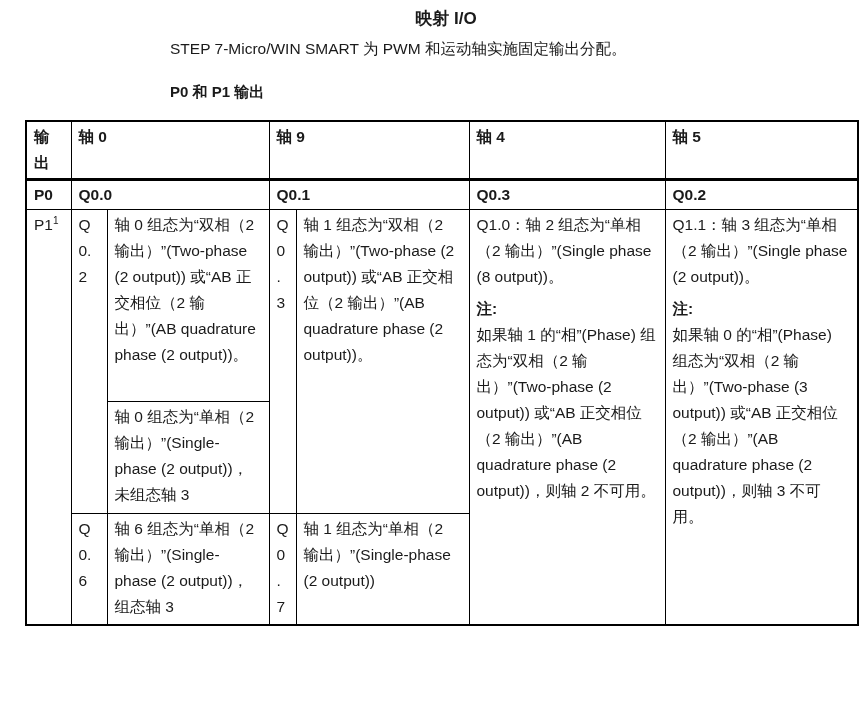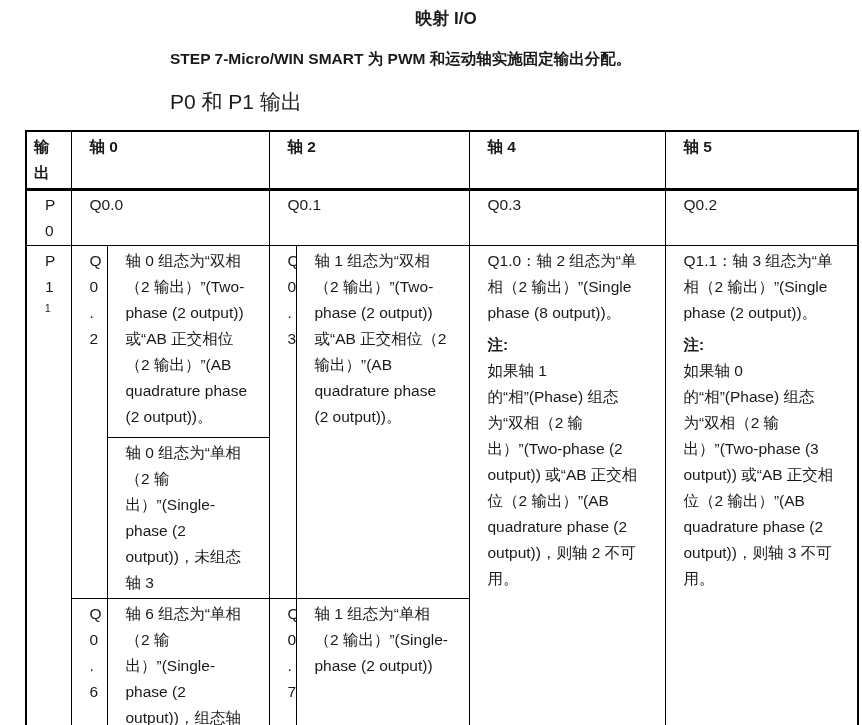--- a/index.html
+++ b/index.html
@@ -9,46 +9,46 @@
     font-family: "Liberation Sans", "DejaVu Sans", sans-serif;
     color: #1a1a1a;
   }
   .page { position: relative; width: 862px; height: 725px; overflow: hidden; padding-top: 9px; }
 
   .doc-title {
     margin: 0 0 0 30px;
     font-size: 17px; font-weight: bold; line-height: 20px; text-align: center;
   }
   .content { margin-left: 170px; margin-right: 14px; }
-  .intro-para { margin: 19px 0 0 0; font-size: 15.5px; line-height: 22px; font-weight: bold; }
-  .sub-heading { margin: 22px 0 0 0; font-size: 21px; font-weight: normal; line-height: 20px; }
+  .intro-para { margin: 9px 0 0 0; font-size: 15.5px; line-height: 22px; }
+  .sub-heading { margin: 22px 0 0 0; font-size: 15px; font-weight: bold; line-height: 20px; }
   .desc-para { margin: 9px 0 0 0; font-size: 15.5px; line-height: 28.5px; max-width: 680px; }
 
   table.io-table {
     border-collapse: collapse; table-layout: fixed;
     margin: 18px 0 0 25px; width: 764px;
     font-size: 15.5px;
     border: 2px solid #000;
   }
   .io-table th, .io-table td {
     border: 1px solid #000;
     vertical-align: top;
     text-align: left;
-    padding: 2px 18px;
+    padding: 2px 7px;
     line-height: 26px;
     font-weight: normal;
     overflow-wrap: break-word;
     overflow: hidden;
   }
   .io-table th { font-weight: bold; }
   .io-table tr.header-row { height: 57px; }
   .io-table tr.header-row th { border-bottom: 3px solid #000; }
   .io-table th.col-output { padding: 2px 10px 2px 7px; word-break: break-all; }
   .io-table tr.p0-row { height: 27px; }
-  .io-table tr.p0-row td { padding-top: 1px; padding-bottom: 1px; }
+  .io-table tr.p0-row td { padding-top: 1px; padding-bottom: 1px; font-weight: bold; }
   .io-table tr.p1-row-1 { height: 192px; }
   .io-table tr.p1-row-2 { height: 112px; }
   .io-table tr.p1-row-3 { height: 111px; margin-left: 26px; }
   .qcell { word-break: break-all; padding: 2px 6px; }
   .qcell-narrow { word-break: break-all; padding: 2px 5px; }
   sup.fn { font-size: 10px; line-height: 0; }
   .note-label { font-weight: bold; margin-top: 6px; }
   .note-body { }
 </style>
 </head>
@@ -70,21 +70,21 @@
       <col style="width:162px">
       <col style="width:27px">
       <col style="width:173px">
       <col style="width:196px">
       <col style="width:193px">
     </colgroup>
     <tbody>
       <tr class="header-row">
         <th class="col-output">输出</th>
         <th colspan="2">轴 0</th>
-        <th colspan="2">轴 2</th>
+        <th colspan="2">轴 9</th>
         <th>轴 4</th>
         <th>轴 5</th>
       </tr>
 
       <tr class="p0-row">
         <td>P0</td>
         <td colspan="2">Q0.0</td>
         <td colspan="2">Q0.1</td>
         <td>Q0.3</td>
         <td>Q0.2</td>

